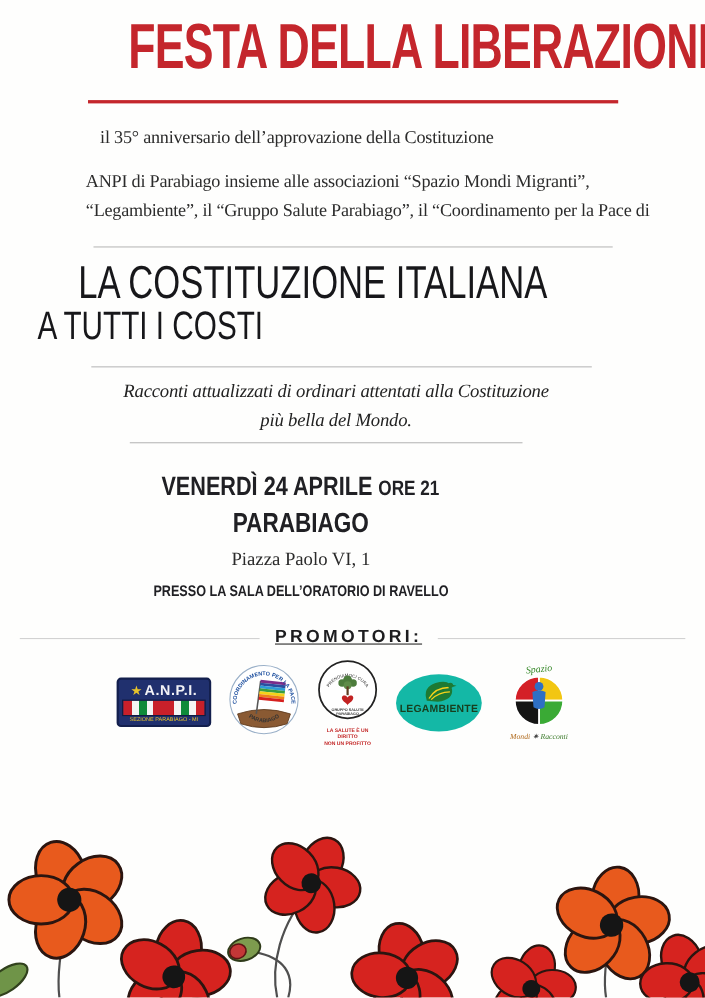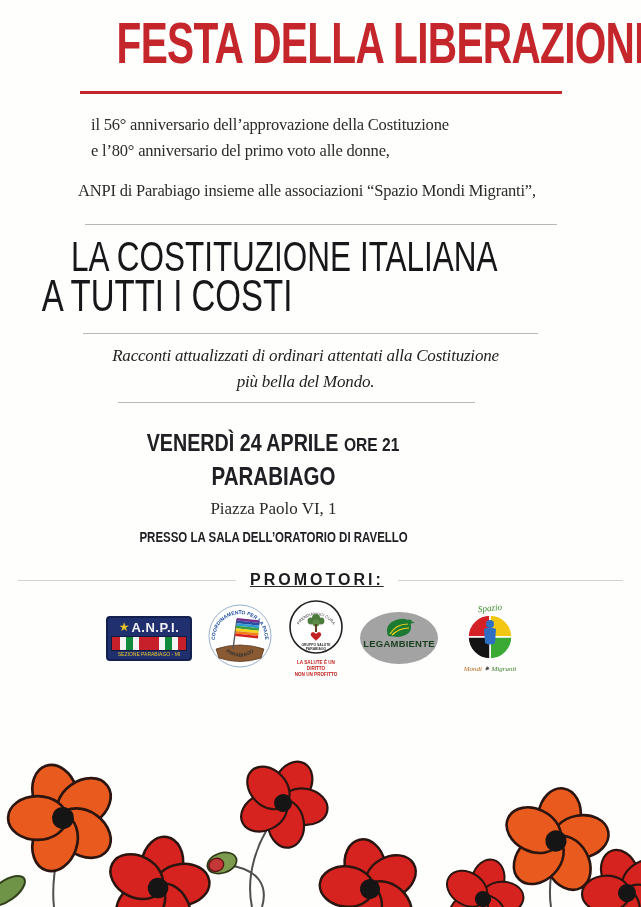--- a/index.html
+++ b/index.html
@@ -31,21 +31,21 @@
   .rule2{width:455px;margin-top:18px;transform:translateX(-10px);}
   .rule3{width:357px;margin-top:7px;transform:translateX(-24px);}
 
   
   .headline{margin-top:12px;font-family:"Liberation Sans",sans-serif;font-weight:normal;}
   .hl{display:block;line-height:40px;}
   .hl .cond{transform:scaleX(0.75);}
   .hl1,.hl3{color:#17171a;}
   .hl1,.hl2{font-size:42px;}
   .hl2{color:#c4262c;}
-  .hl3{font-size:44px;line-height:38px;}
+  .hl3{font-size:36px;line-height:38px;}
 
   
   .subtitle{margin-top:9px;text-align:center;font-style:italic;font-size:17px;letter-spacing:-0.2px;
     line-height:27px;color:#222;transform:translateX(-15px);}
 
   
   .event{margin-top:26px;text-align:center;transform:translateX(-47px);
     font-family:"Liberation Sans",sans-serif;color:#202024;}
   .event-line1{font-weight:bold;font-size:24px;line-height:28px;}
   .event-line1 .cond,.event-city .cond,.event-venue .cond{transform:scaleX(0.82);}
@@ -72,21 +72,21 @@
   .anpi-name{color:#f2f2f6;font-weight:bold;font-size:13px;letter-spacing:0.5px;line-height:15px;}
   .anpi-band{height:13px;margin-top:1px;border:1px solid #101b40;
     background:linear-gradient(90deg,#c8202a 0 11%,#f4f4f4 11% 19%,#0f8a3a 19% 29%,#f4f4f4 29% 37%,#c8202a 37% 63%,#f4f4f4 63% 71%,#0f8a3a 71% 81%,#f4f4f4 81% 89%,#c8202a 89% 100%);}
   .anpi-caption{color:#e8c32a;font-size:5px;text-align:center;line-height:7px;white-space:nowrap;overflow:hidden;}
 
   .logo-cgil{width:44px;text-align:center;}
   .cgil-name{color:#111;font-weight:bold;font-size:16px;line-height:16px;letter-spacing:-0.5px;}
   .cgil-red{height:38px;background:#e31e24;display:flex;align-items:flex-end;justify-content:center;}
   .cgil-sub{color:#fff;font-size:4.6px;font-weight:bold;line-height:8px;white-space:nowrap;}
 
-  .logo-lega{width:78px;height:52px;background:#a3a3a3;border-radius:50%;
+  .logo-lega{width:78px;height:52px;background:#14b8a6;border-radius:50%;
     display:flex;flex-direction:column;align-items:center;justify-content:flex-start;padding-top:4px;box-sizing:border-box;}
   .lega-name{color:#173f1e;font-weight:bold;font-size:9.5px;letter-spacing:0.2px;margin-top:-2px;}
 
   .logo-spazio{width:72px;text-align:center;}
   .spazio-top{display:block;color:#3a8a2d;font-style:italic;font-size:9px;line-height:10px;transform:rotate(-6deg);font-family:"Liberation Serif",serif;}
   .spazio-bottom{display:block;font-style:italic;font-size:7px;line-height:9px;font-family:"Liberation Serif",serif;}
   .spazio-w1{color:#b06a1c;}
   .spazio-sep{color:#444;}
   .spazio-w2{color:#3b7a2a;}
 
@@ -100,26 +100,26 @@
 <body>
 
 <div class="poster">
 
   <div class="title">
     <span class="cond">FESTA DELLA LIBERAZIONE</span>
   </div>
   <div class="title-rule"></div>
 
   <div class="intro">
-    <span class="tline ind">il 56° anniversario dell’approvazione della Costituzione</span>
-    <span class="tline ind">e l’80° anniversario del primo voto alle donne,</span>
+    <span class="tline ind">il 35° anniversario dell’approvazione della Costituzione</span>
   </div>
 
   <div class="organizers">
     <span class="tline">ANPI di Parabiago insieme alle associazioni “Spazio Mondi Migranti”,</span>
+    <span class="tline">“Legambiente”, il “Gruppo Salute Parabiago”, il “Coordinamento per la Pace di</span>
   </div>
 
   <div class="rule rule1"></div>
 
   <div class="headline">
     <span class="hl hl1"><span class="cond">LA COSTITUZIONE ITALIANA</span></span>
     <span class="hl hl3"><span class="cond">A TUTTI I COSTI</span></span>
   </div>
 
   <div class="rule rule2"></div>
@@ -231,21 +231,21 @@
           <path d="M24 24 L2 24 A22 22 0 0 0 24 46 Z" fill="#141414"></path>
         </g>
         <g>
           <circle cx="24" cy="11" r="4" fill="#2e6fc4"></circle>
           <path d="M18 16 Q24 13 30 16 L29 30 Q24 33 19 30 Z" fill="#2e6fc4"></path>
         </g>
       </svg>
       <span class="spazio-bottom">
         <span class="spazio-w1">Mondi</span>
         <span class="spazio-sep">✷</span>
-        <span class="spazio-w2">Migranti</span>
+        <span class="spazio-w2">Racconti</span>
       </span>
     </div>
   </div>
 
   <svg class="poppies" viewBox="0 0 641 170">
     <defs>
       <g id="poppy">
         <g stroke="#2b1510" stroke-width="2.2" stroke-linejoin="round">
           <ellipse transform="rotate(0)" cx="0" cy="-21" rx="18" ry="24" fill="currentColor"></ellipse>
           <ellipse transform="rotate(72)" cx="0" cy="-21" rx="18" ry="24" fill="currentColor"></ellipse>

